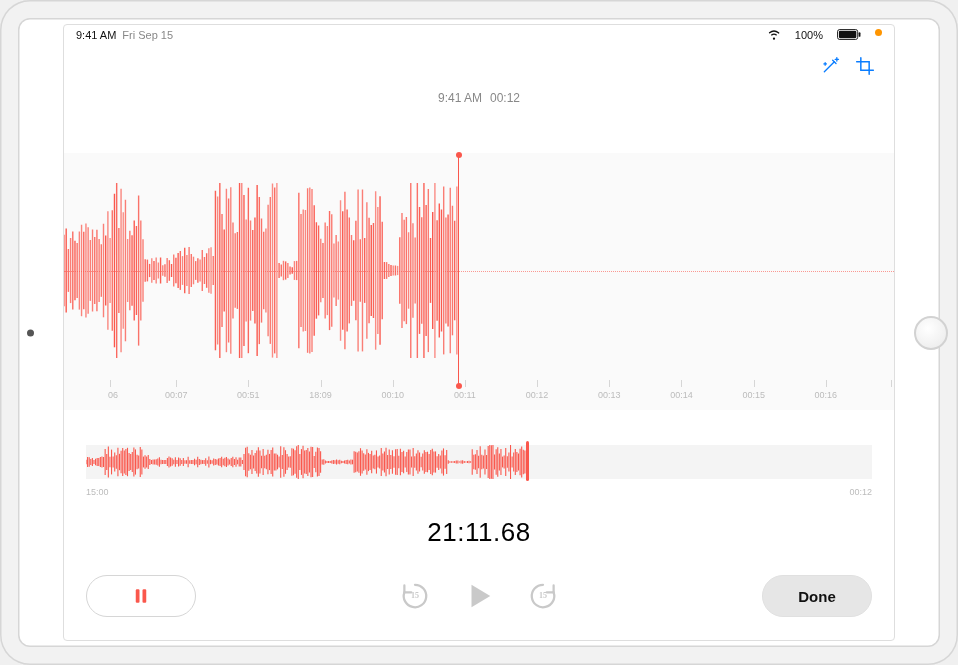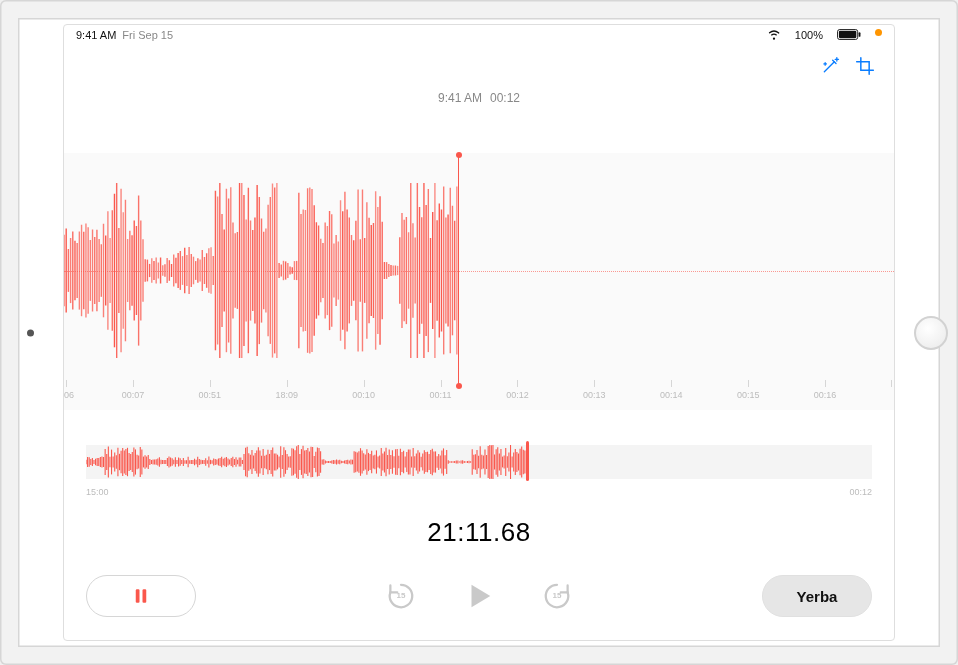--- a/index.html
+++ b/index.html
@@ -1,20 +1,20 @@
 <!DOCTYPE html>
 <html><head>
 <meta charset="utf-8">
 <style>
   * { box-sizing: border-box; margin: 0; padding: 0; }
   html, body { width: 958px; height: 665px; background: #f0f0f0; font-family: -apple-system, "Helvetica Neue", Helvetica, Arial, sans-serif; }
   .device {
     position: absolute; left: 0; top: 0; width: 958px; height: 665px;
     background: #fff;
-    border-radius: 6px;
+    border-radius: 30px;
     box-shadow: 0 0 0 1.5px #d6d6d6 inset, 0 0 0 18px #f2f2f2 inset, 0 0 0 19.5px #d6d6d6 inset;
   }
   .camera {
     position: absolute; left: 27px; top: 50%; transform: translateY(-50%);
     width: 7px; height: 7px; background: #555; border-radius: 50%;
   }
   .home {
     position: absolute; right: 10px; top: 50%; transform: translateY(-50%);
     width: 34px; height: 34px; border: 2px solid #d2d2d2; border-radius: 50%;
     background: radial-gradient(circle at 40% 35%, #fff, #e9e9e9);
@@ -69,21 +69,21 @@
   .playhead::before, .playhead::after {
     content: ""; position: absolute; left: -3px; width: 6px; height: 6px; background: #fa574c; border-radius: 50%;
   }
   .playhead::before { top: -3px; }
   .playhead::after { bottom: -3px; }
   .wave-axis {
     position: absolute; left: 0; right: 0; bottom: 0; height: 22px;
     display: flex; align-items: flex-start; justify-content: space-between;
     font-size: 9px; color: #bcbcbc; padding: 2px 0 0 0;
   }
-  .wave-axis .tick { position: relative; text-align: center; width: 56px; }
+  .wave-axis .tick { position: relative; text-align: center; width: 56px; margin-left: 44px; }
   .wave-axis .tick::before {
     content: ""; position: absolute; top: -10px; left: 50%; width: 1px; height: 7px; background: #d6d6d6;
   }
   .wave-axis .tick.l { width: 20px; text-align: left; }
   .wave-axis .tick.l::before { left: 2px; }
   .wave-axis .tick.r { width: 20px; text-align: right; }
   .wave-axis .tick.r::before { left: auto; right: 2px; }
 
   
   .overview {
@@ -116,22 +116,23 @@
   }
   .pill {
     border-radius: 22px; height: 42px; display: flex; align-items: center; justify-content: center;
     border: 1px solid #d6d6d6; font-size: 15px;
   }
   .pause-btn {
     width: 110px; background: #fff; color: #fa574c;
   }
   .pause-btn svg { width: 18px; height: 18px; }
   .center-ctrls {
-    position: absolute; left: 50%; transform: translateX(-50%); display: flex; gap: 44px; align-items: flex-end;
+    position: absolute; left: 50%; transform: translateX(-50%); display: flex; gap: 30px; align-items: flex-end;
     color: #c9c9c9;
+    font-family: Liberation Serif, serif;
   }
   .center-ctrls .ctl { display: flex; align-items: center; justify-content: center; width: 34px; height: 34px; position: relative; }
   .center-ctrls svg { width: 30px; height: 30px; }
   .skip-num { position: absolute; font-size: 8px; font-weight: 600; color: #c9c9c9; top: 12px; }
   .done-btn {
     margin-left: auto; width: 110px; background: #e6e6e6; border-color: #e0e0e0; font-weight: 600; color: #111;
   }
 </style>
 </head>
 <body>
@@ -707,18 +708,18 @@
         </div>
         <div class="ctl">
           <svg viewBox="0 0 24 24" fill="none" stroke="#c9c9c9" stroke-width="1.8" stroke-linecap="round">
               <path d="M12 3a9 9 0 1 0 8.5 6"></path>
               <path d="M20.5 3.5v5.5H15"></path>
             </svg>
           <span class="skip-num">15</span>
         </div>
       </div>
       <div class="pill done-btn">
-        <span>Yerba</span>
+        <span>Done</span>
       </div>
     </div>
 
   </div>
 </div>
 
 </body></html>

